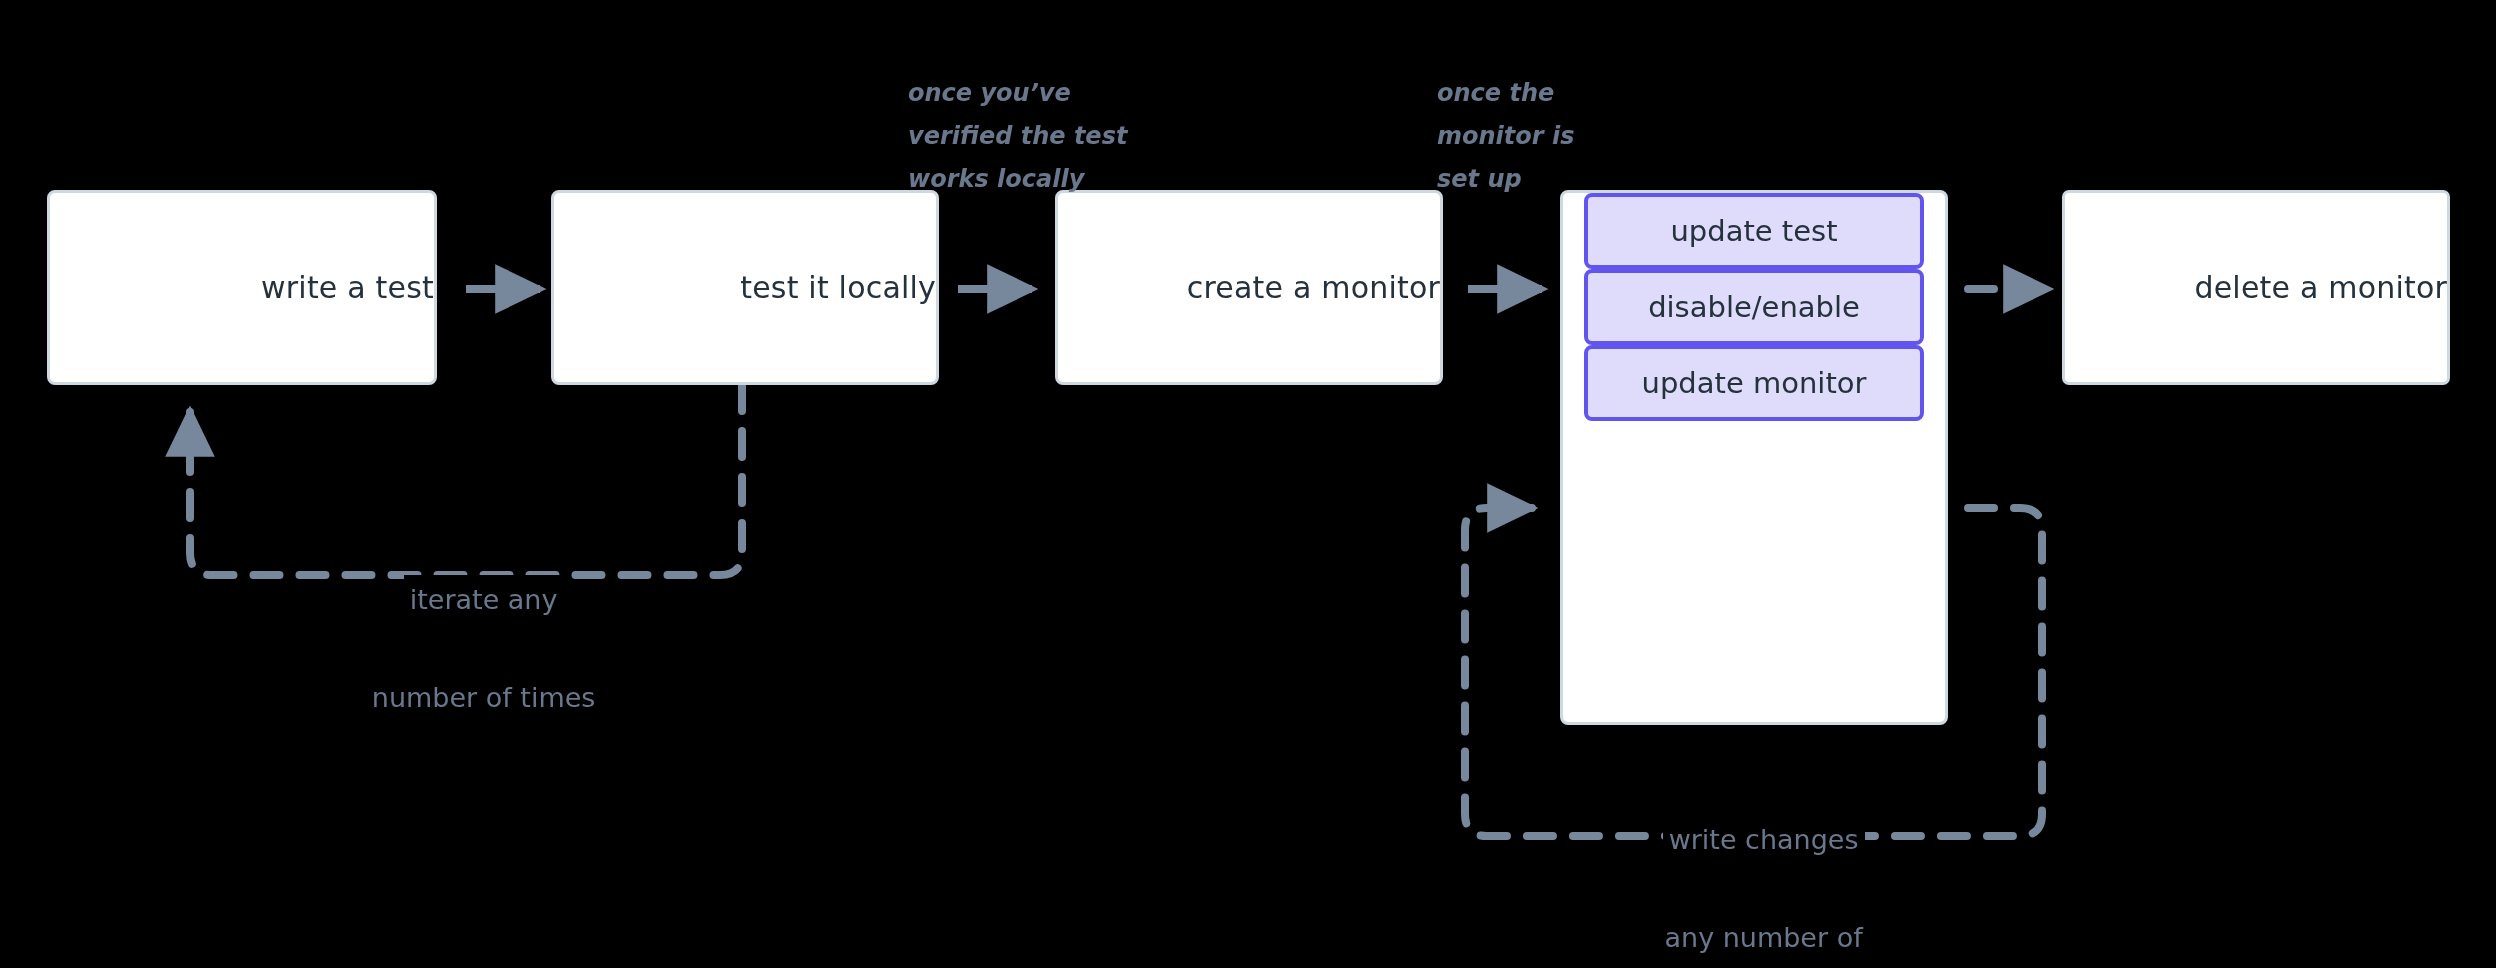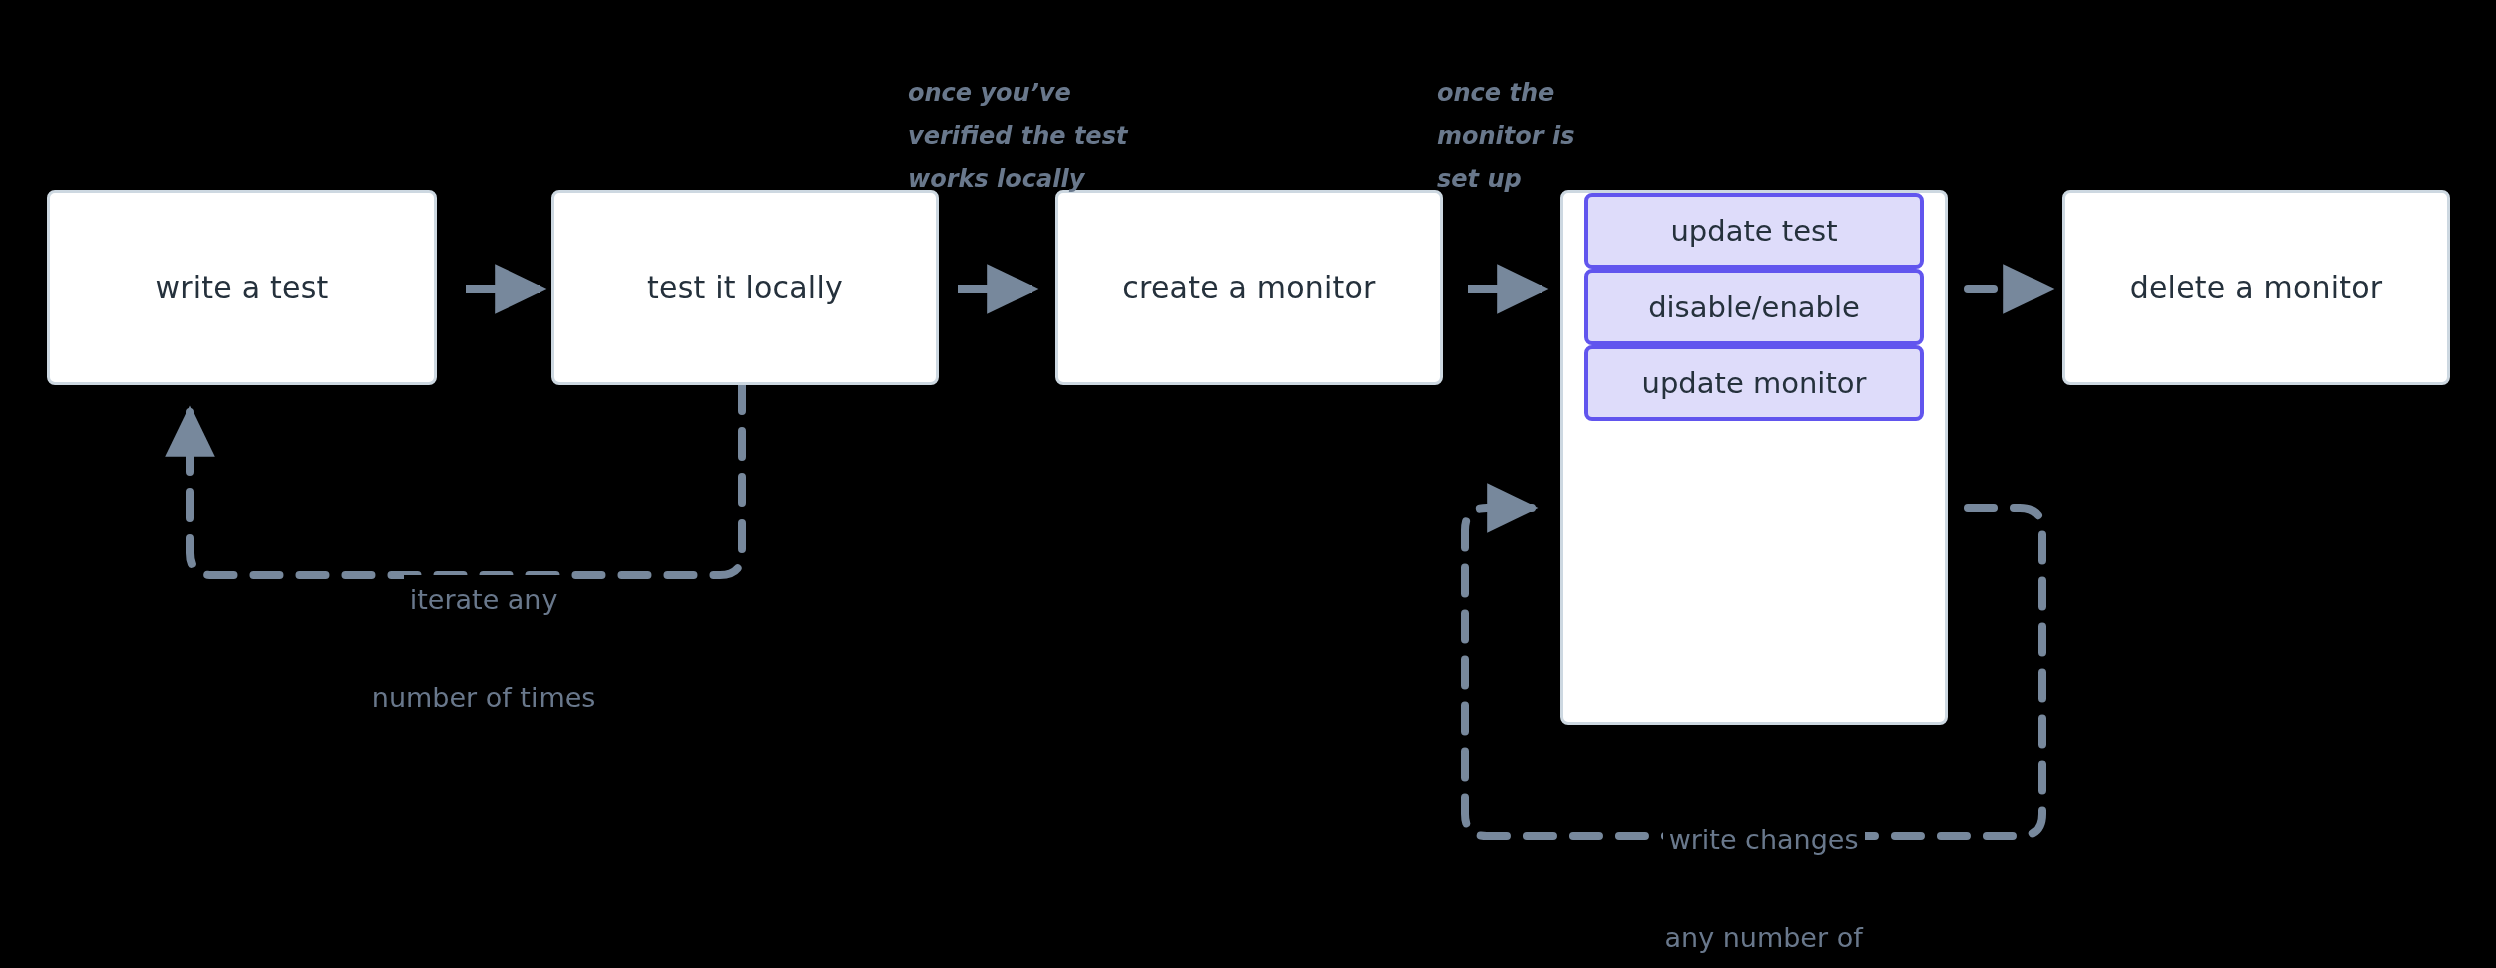--- a/index.html
+++ b/index.html
@@ -22,21 +22,21 @@
   }
   
   .node {
     position: absolute;
     box-sizing: border-box;
     background: #ffffff;
     border: 3px solid #cdd8e1;
     border-radius: 8px;
     display: flex;
     align-items: center;
-    justify-content: center;
+    justify-content: flex-end;
   }
   .node-label {
     font-family: "DejaVu Sans", sans-serif;
     font-size: 30px;
     color: #25313c;
     letter-spacing: 0.2px;
     white-space: nowrap;
   }
   
   .node-group {
@@ -144,21 +144,21 @@
     <span class="subnode-label">update test</span>
   </div>
   <div class="subnode">
     <span class="subnode-label">disable/enable</span>
   </div>
   <div class="subnode">
     <span class="subnode-label">update monitor</span>
   </div>
 </div>
 
-<div class="node" style="left:2062px; top:190px; width:388px; height:195px;">
+<div class="node" style="left:2062px; top:190px; width:388px; height:195px;border-radius:7px;">
   <span class="node-label">delete a monitor</span>
 </div>
 
 <div class="annot" style="left:908px; top:48px;">once you’ve
 verified the test
 works locally</div>
 
 <div class="annot" style="left:1437px; top:48px;">once the
 monitor is
 set up</div>

